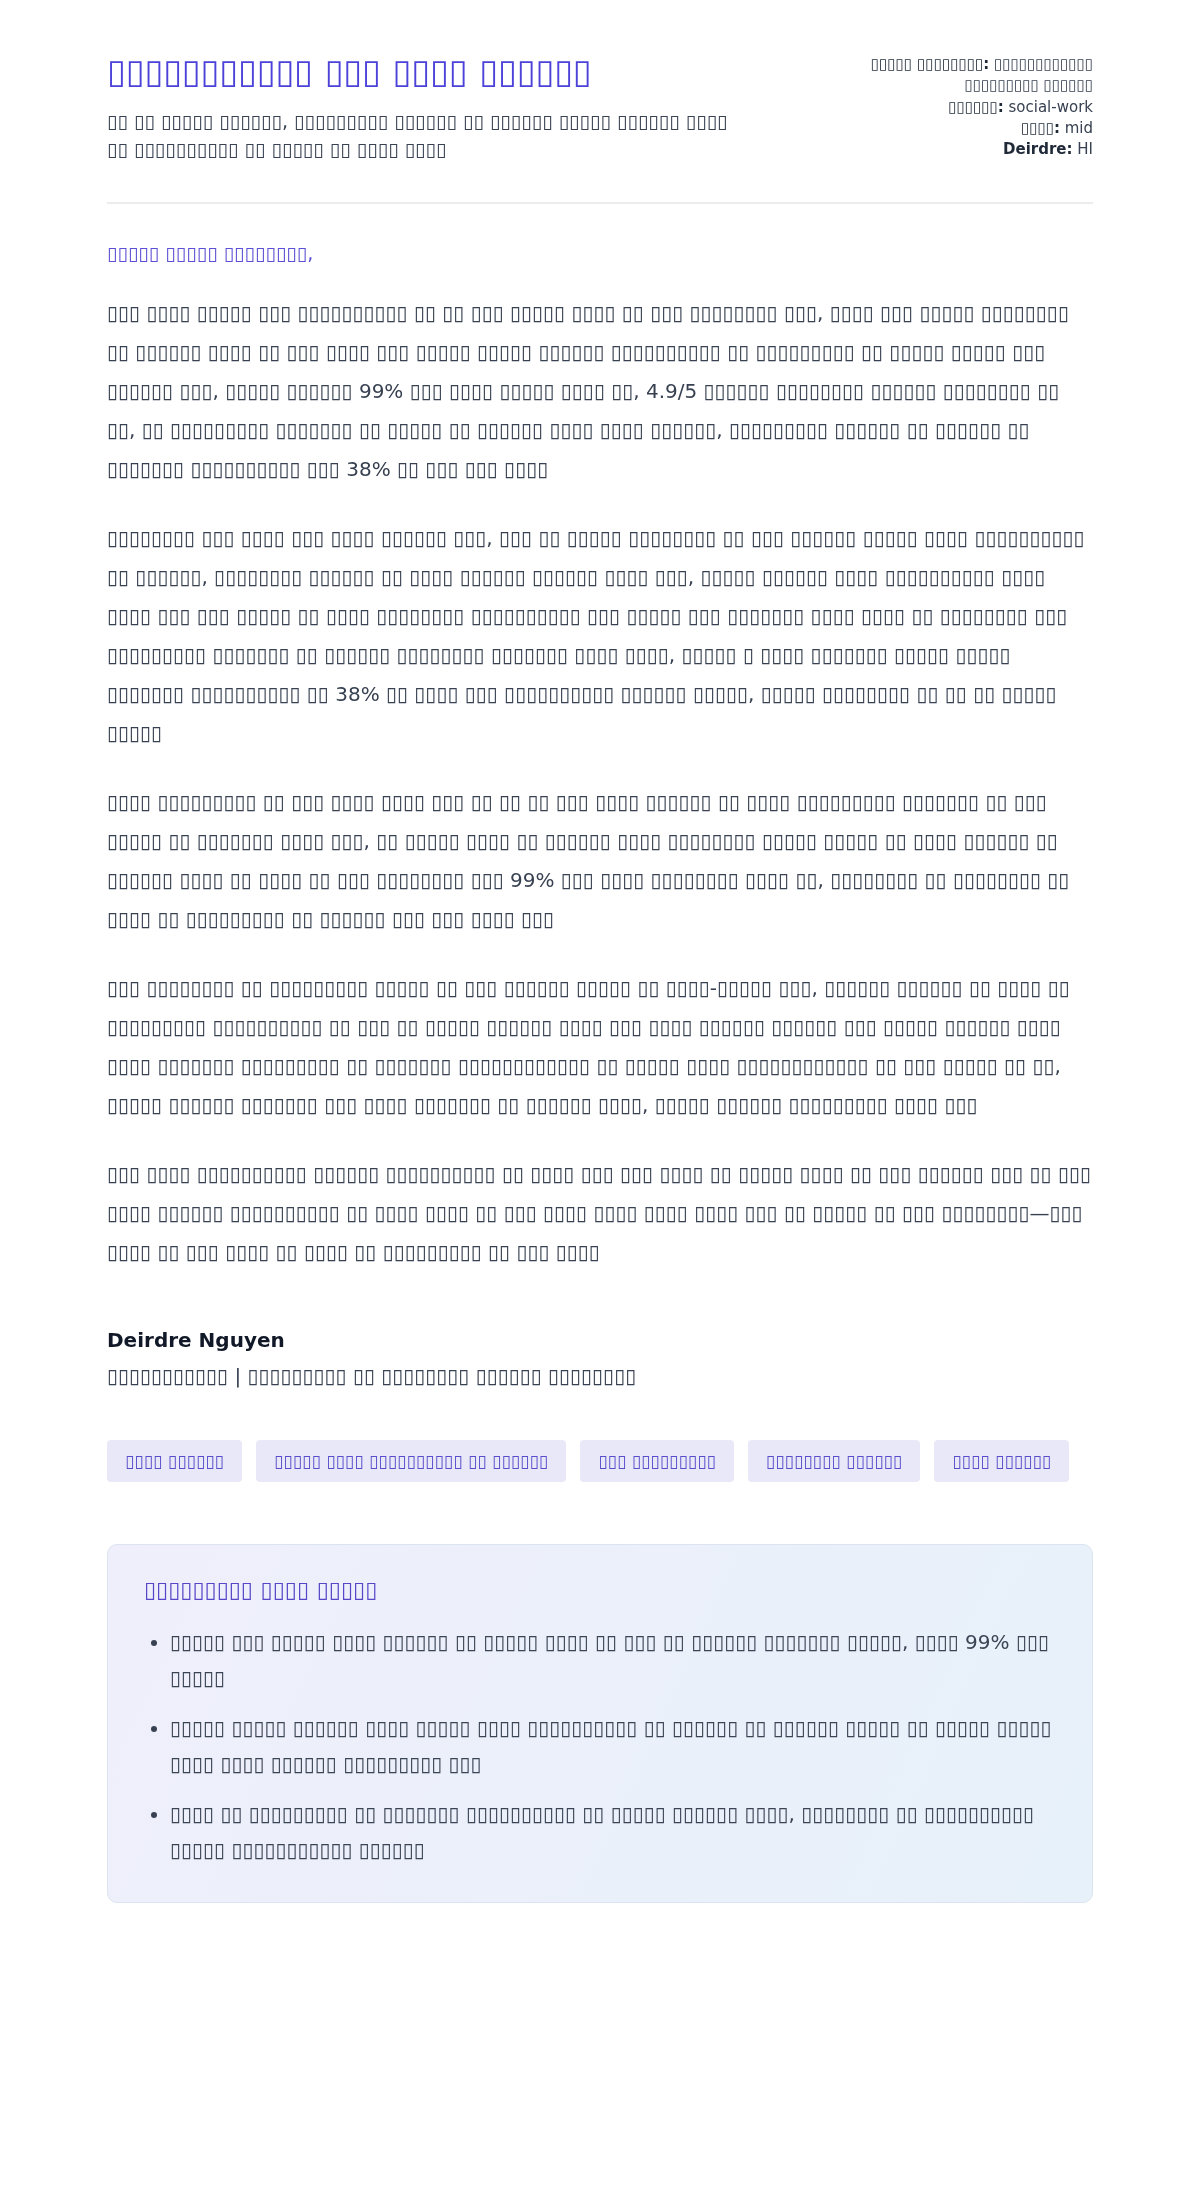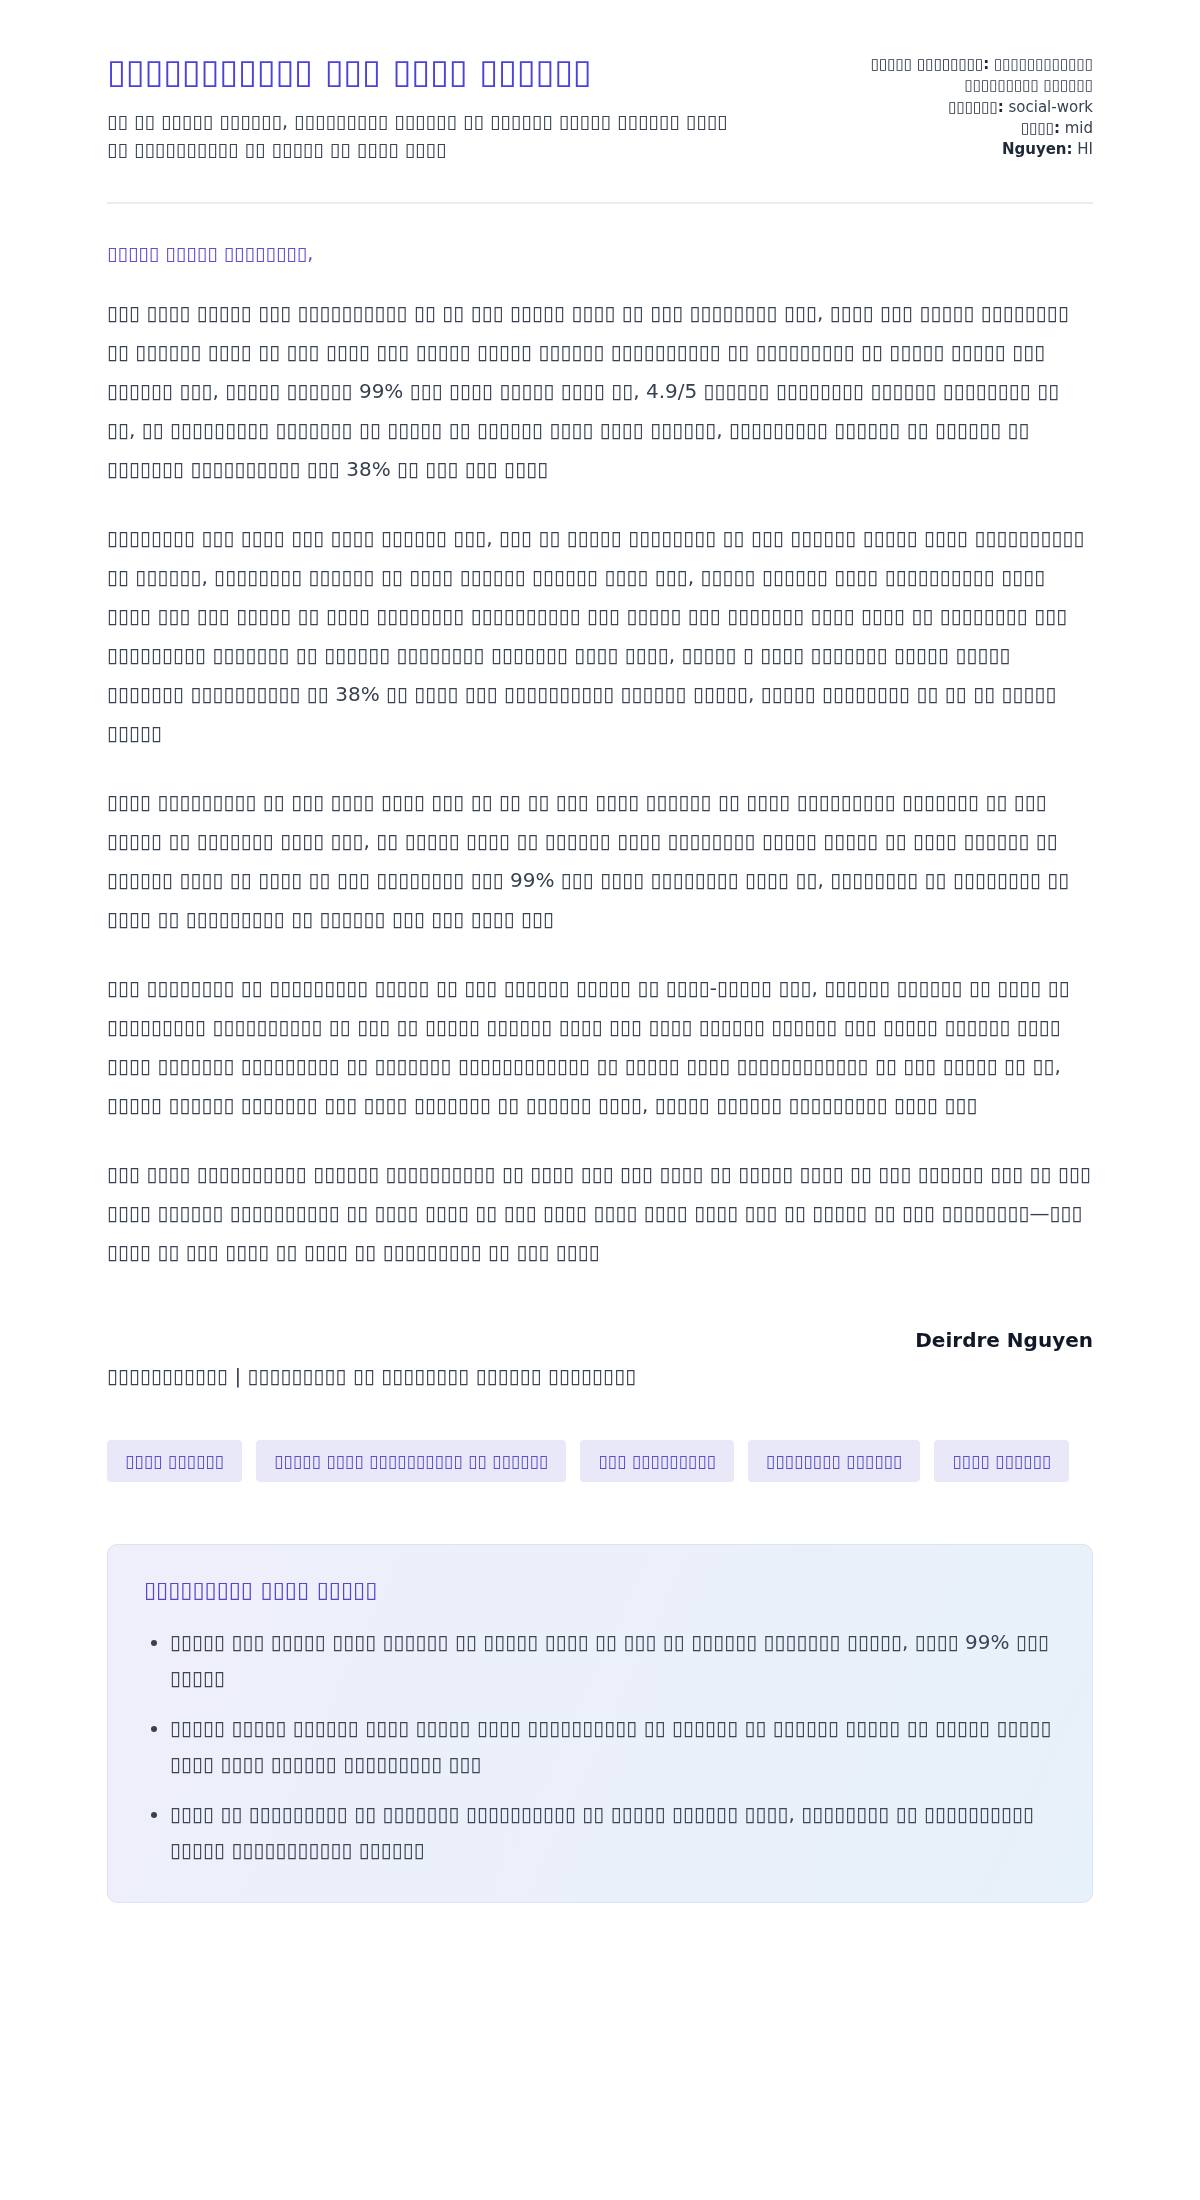--- a/index.html
+++ b/index.html
@@ -30,21 +30,21 @@
   }
   .meta-row { margin: 0; }
   .meta .label { font-weight: 700; color: #1f2937; }
 
   .divider { border: none; border-top: 2px solid #ececee; margin: 38px 0 0 0; }
 
   
   .greeting { color: #5b4fd4; font-size: 19px; font-weight: 500; margin: 38px 0 0 0; }
   .para { font-size: 20px; line-height: 1.95; margin: 30px 0 0 0; color: #374151; }
 
-  .sig-name { margin: 56px 0 0 0; font-size: 20px; font-weight: 700; color: #111827; text-align: right; }
+  .sig-name { margin: 56px 0 0 0; font-size: 20px; font-weight: 700; color: #111827; }
   .sig-role { margin: 12px 0 0 0; font-size: 20px; color: #374151; }
 
   
   .tags { margin-top: 52px; display: flex; flex-wrap: wrap; gap: 14px; }
   .chip {
     display: inline-block; background: #e9e8f8; color: #584ecb;
     font-size: 17px; line-height: 1.3; padding: 10px 18px; border-radius: 4px;
     white-space: nowrap;
   }
 
@@ -79,21 +79,21 @@
       </div>
       <div class="meta-row">
         <span class="label">▯▯▯▯▯▯:</span>
         <span class="value">social-work</span>
       </div>
       <div class="meta-row">
         <span class="label">▯▯▯▯:</span>
         <span class="value">mid</span>
       </div>
       <div class="meta-row">
-        <span class="label">Nguyen:</span>
+        <span class="label">Deirdre:</span>
         <span class="value">HI</span>
       </div>
     </aside>
   </header>
 
   <hr class="divider">
 
   <section class="letter">
     <p class="greeting">▯▯▯▯▯ ▯▯▯▯▯ ▯▯▯▯▯▯▯▯,</p>
     <p class="para">▯▯▯ ▯▯▯▯ ▯▯▯▯▯ ▯▯▯ ▯▯▯▯▯▯▯▯▯▯ ▯▯ ▯▯ ▯▯▯ ▯▯▯▯▯ ▯▯▯▯ ▯▯ ▯▯▯ ▯▯▯▯▯▯▯▯ ▯▯▯, ▯▯▯▯ ▯▯▯ ▯▯▯▯▯ ▯▯▯▯▯▯▯▯ ▯▯ ▯▯▯▯▯▯ ▯▯▯▯ ▯▯ ▯▯▯ ▯▯▯▯ ▯▯▯ ▯▯▯▯▯ ▯▯▯▯▯ ▯▯▯▯▯▯ ▯▯▯▯▯▯▯▯▯▯ ▯▯ ▯▯▯▯▯▯▯▯▯ ▯▯ ▯▯▯▯▯ ▯▯▯▯▯ ▯▯▯ ▯▯▯▯▯▯ ▯▯▯, ▯▯▯▯▯ ▯▯▯▯▯▯ 99% ▯▯▯ ▯▯▯▯ ▯▯▯▯▯ ▯▯▯▯ ▯▯, 4.9/5 ▯▯▯▯▯▯ ▯▯▯▯▯▯▯▯ ▯▯▯▯▯▯ ▯▯▯▯▯▯▯▯ ▯▯ ▯▯, ▯▯ ▯▯▯▯▯▯▯▯▯ ▯▯▯▯▯▯▯ ▯▯ ▯▯▯▯▯ ▯▯ ▯▯▯▯▯▯ ▯▯▯▯ ▯▯▯▯ ▯▯▯▯▯▯, ▯▯▯▯▯▯▯▯▯ ▯▯▯▯▯▯ ▯▯ ▯▯▯▯▯▯ ▯▯ ▯▯▯▯▯▯▯ ▯▯▯▯▯▯▯▯▯▯ ▯▯▯ 38% ▯▯ ▯▯▯ ▯▯▯ ▯▯▯▯</p>

